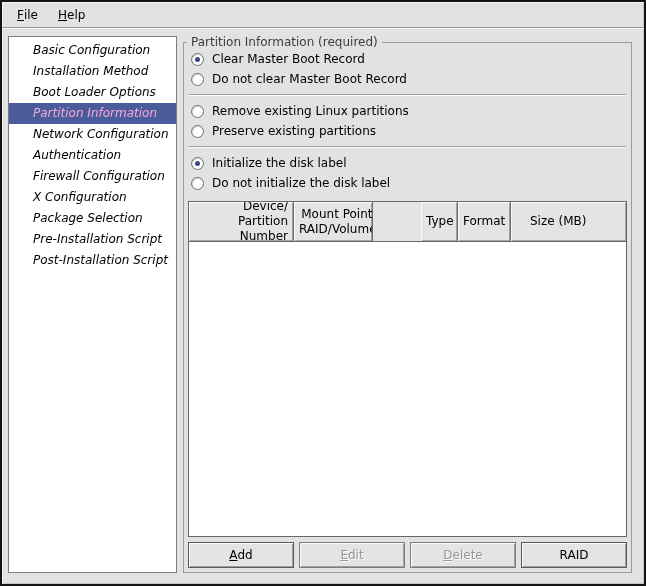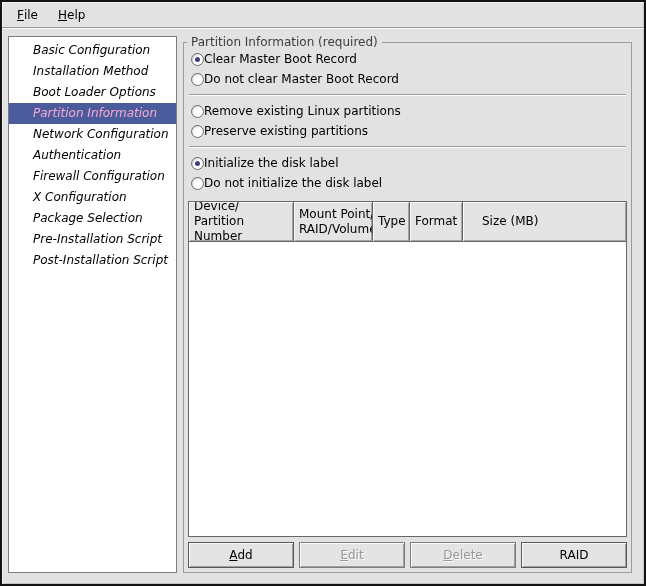--- a/index.html
+++ b/index.html
@@ -38,43 +38,43 @@
     position:absolute; left:183px; top:42px; width:449px; height:531px;
     border:1px solid #9b9b9b;
     padding:6px 4px 4px 4px;
     display:flex; flex-direction:column;
   }
   .frame-title {
     position:absolute; left:187px; top:35px; height:15px; line-height:15px;
     background:#e2e2e2; padding:0 4px; color:#3d3d3d; z-index:2;
   }
   
-  .radio-row { display:flex; align-items:center; height:20px; padding-left:3px; cursor:default; flex:none; }
+  .radio-row { display:flex; align-items:center; height:20px; gap:8px; padding-left:3px; cursor:default; flex:none; }
   .radio {
     width:13px; height:13px; border-radius:50%; background:#fff;
     border:1px solid #6c6c6c; position:relative; flex:none;
     box-shadow: inset 1px 1px 1px #d9d9d9;
   }
   .radio .dot { display:none; position:absolute; left:3px; top:3px; right:3px; bottom:3px; border-radius:50%; background:#3b4384; }
   .radio.checked .dot { display:block; }
   .hsep { height:2px; border-top:1px solid #9c9c9c; border-bottom:1px solid #fbfbfb; margin:5px 1px; flex:none; }
   
   .table {
     margin-top:8px; flex:1 1 auto; min-height:0;
     border:1px solid #676767; background:#fff;
     display:flex; flex-direction:column;
   }
-  .thead { display:flex; height:40px; flex:none; background:#e4e4e4; border-bottom:1px solid #676767; }
+  .thead { display:flex; height:40px; flex:none; background:#e4e4e4; border-bottom:1px solid #676767;text-align:right; }
   .th {
     display:flex; align-items:center; padding:2px 5px; line-height:1.25;
     white-space:pre-line; border-right:1px solid #676767;
     box-shadow: inset 1px 1px 0 #fbfbfb, inset -1px -1px 0 #a4a4a4;
     cursor:default; overflow:hidden;
   }
-  .th.c0 { width:105px; } .th.c1 { width:79px; } .th.c2 { width:37px; } .th.c3 { width:53px; }
+  .th.c0 { width:105px; } .th.c1 { width:79px; } .th.c2 { width:37px;margin-left:48px; } .th.c3 { width:53px; }
   .th.c4 { flex:1; border-right:none;padding-left:19px; }
   .tbody { flex:1; background:#ffffff; }
   
   .button-row { margin-top:5px; height:26px; flex:none; display:flex; justify-content:space-between; }
   .btn {
     width:106px; display:flex; align-items:center; justify-content:center;
     background:#e4e4e4; border:1px solid #585858; cursor:default;
     box-shadow: inset 1px 1px 0 #fafafa, inset -1px -1px 0 #9f9f9f;
   }
   .btn.disabled { color:#969696; border-color:#7c7c7c; text-shadow:1px 1px 0 #fdfdfd; }

